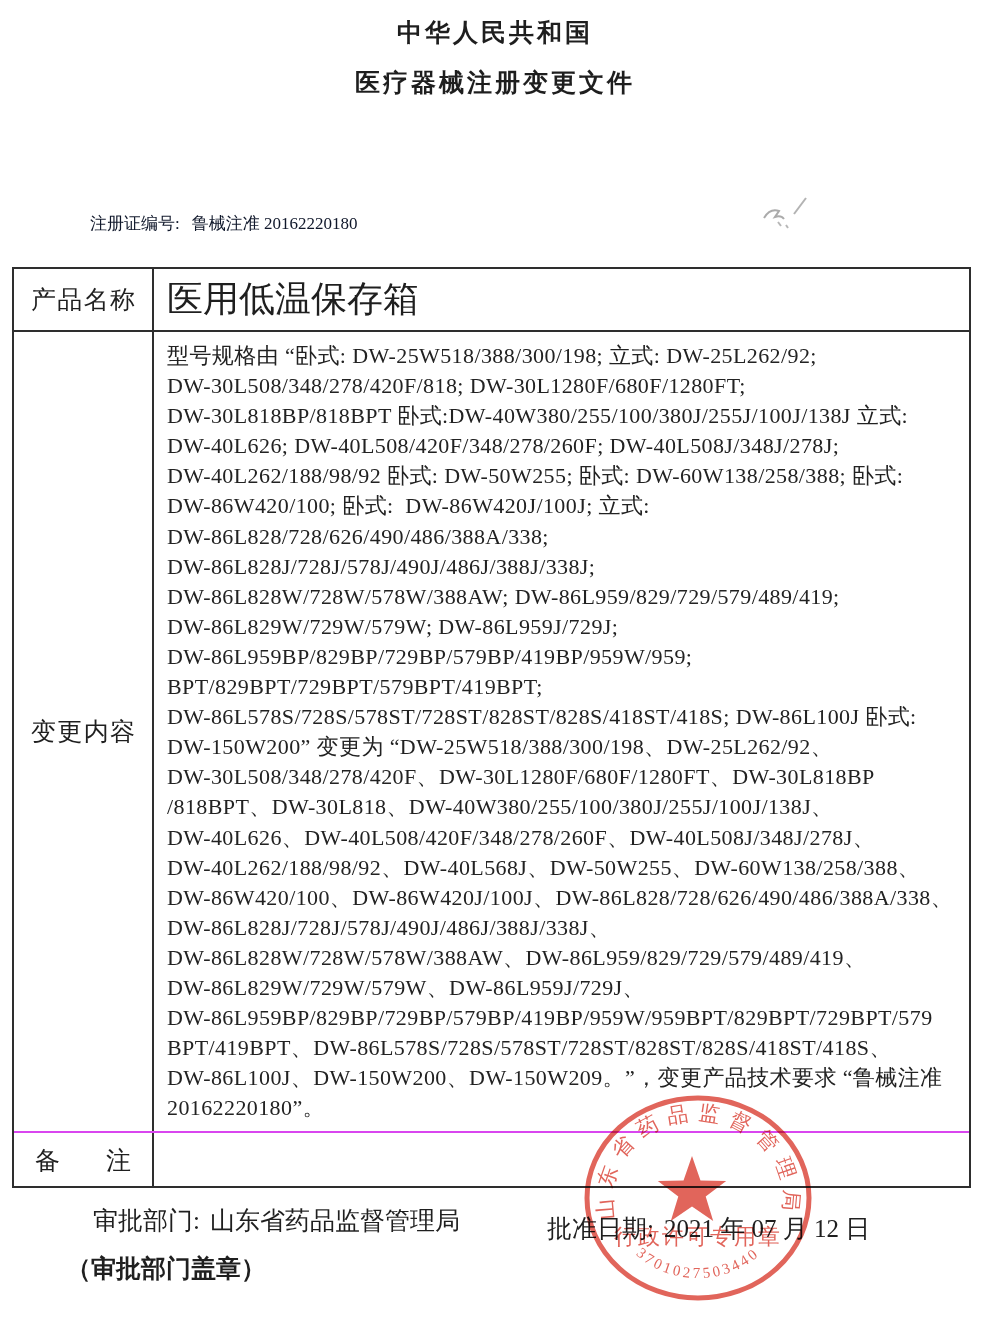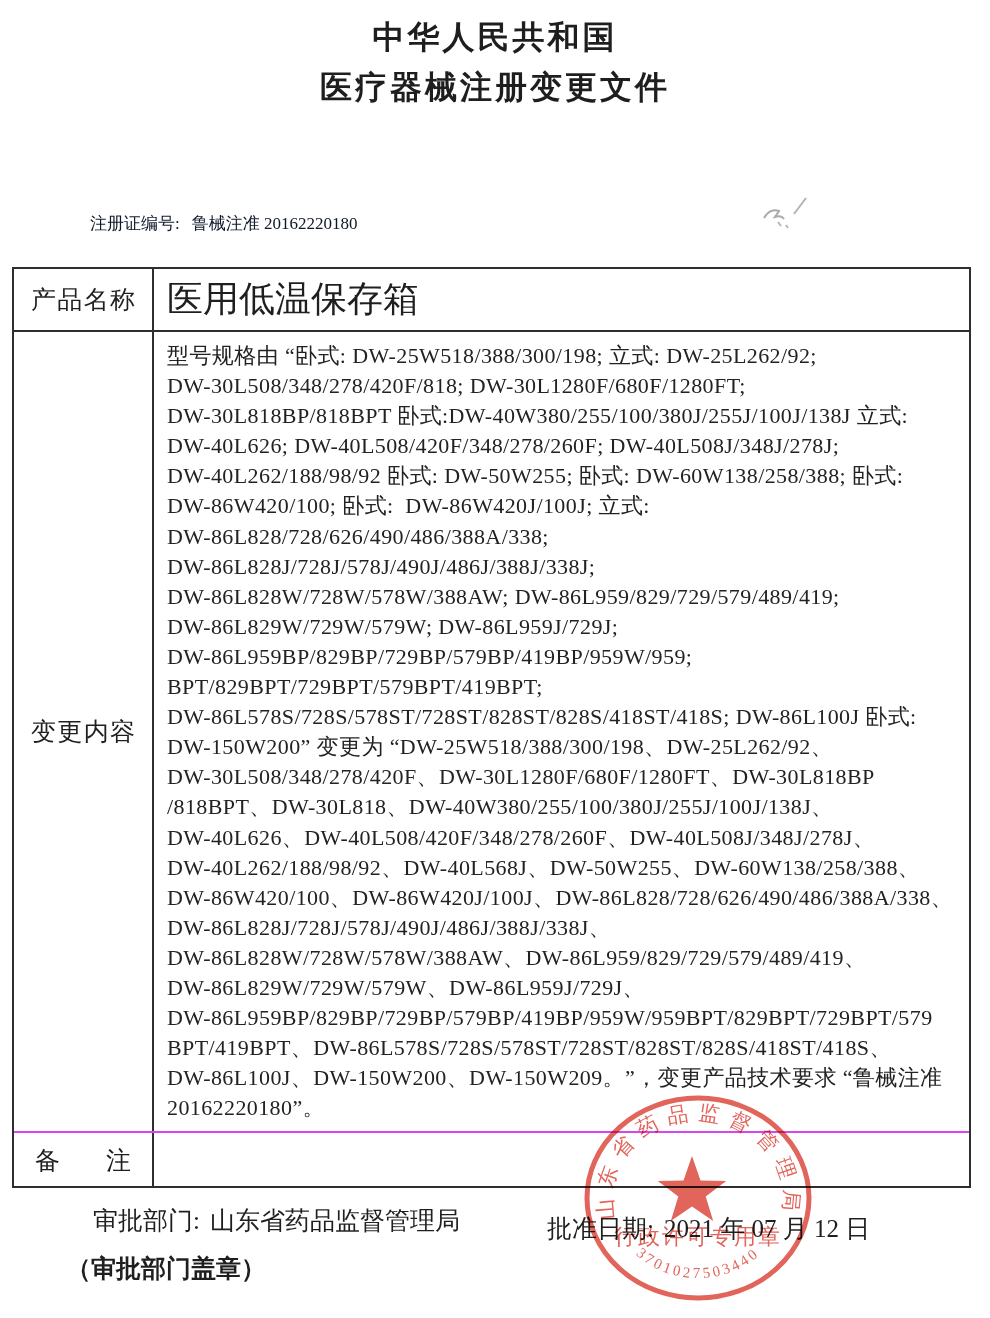--- a/index.html
+++ b/index.html
@@ -3,21 +3,21 @@
 <meta charset="utf-8">
 <style>
   html,body{margin:0;padding:0;background:#e9e9e9;}
   .page{
     position:relative;width:990px;height:1318px;margin:0 auto;
     background:#ffffff;overflow:hidden;
     font-family:"Liberation Serif", serif;
     color:#262626;
   }
   .title{position:absolute;left:0;width:990px;text-align:center;font-weight:bold;
-    font-size:32px;letter-spacing:3px;color:#1e1e1e;}
+    font-size:25px;letter-spacing:3px;color:#1e1e1e;}
   .title1{top:16px;}
   .title2{top:66px;}
   .regline{position:absolute;left:90px;top:212px;font-size:17px;color:#0f172a;}
   .regline .sp{margin-left:12px;}
 
   
   .doc-table{position:absolute;left:12px;top:267px;width:959px;height:921px;
     border:2.5px solid #2e2e2e;box-sizing:border-box;}
   .t-row{position:absolute;left:0;width:100%;box-sizing:border-box;display:flex;}
   .row-1{top:0;height:61px;border-radius:20px;}

